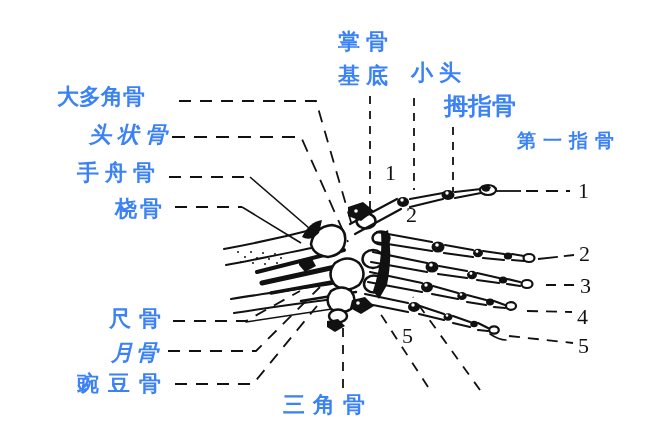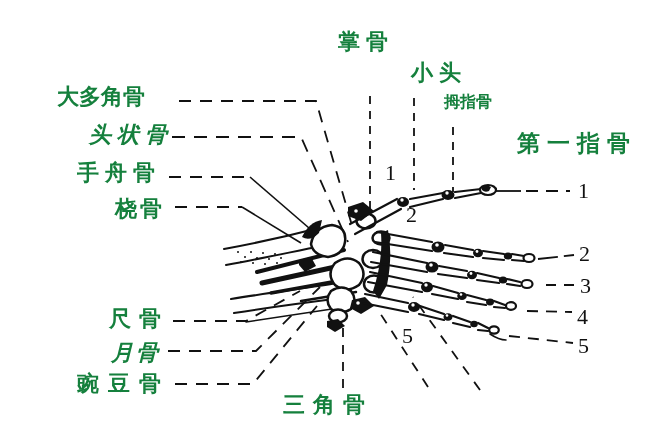--- a/index.html
+++ b/index.html
@@ -3,21 +3,21 @@
 <meta charset="utf-8">
 <style>
   html,body{margin:0;padding:0;background:#fff;}
   .stage{
     position:relative;width:667px;height:440px;background:#ffffff;overflow:hidden;
     font-family:"Liberation Serif","DejaVu Serif",serif;color:#111;
   }
   .stage svg{position:absolute;left:0;top:0;}
   .lbl{
     position:absolute;font-size:22px;font-weight:700;letter-spacing:6px;
-    white-space:nowrap;line-height:1.1;color:#15803d;
+    white-space:nowrap;line-height:1.1;color:#3b82f6;
   }
   .num{
     position:absolute;font-size:22px;font-weight:400;color:#111;
     font-family:"Liberation Serif","DejaVu Serif",serif;
   }
 </style>
 </head>
 <body>
 
 <div class="stage">
@@ -190,23 +190,24 @@
       <path d="M490,334 q9,6 16,6" stroke-width="1.6"></path>
     </g>
   </svg>
 
   <div class="lbl" style="left:57px;top:85px;letter-spacing:0;">大多角骨</div>
   <div class="lbl" style="left:89px;top:123px;font-style:italic;">头状骨</div>
   <div class="lbl" style="left:77px;top:161px;">手舟骨</div>
   <div class="lbl" style="left:115px;top:197px;letter-spacing:3px;">桡骨</div>
 
   <div class="lbl" style="left:338px;top:30px;">掌骨</div>
+  <div class="lbl" style="left:338px;top:64px;">基底</div>
   <div class="lbl" style="left:411px;top:61px;">小头</div>
-  <div class="lbl" style="left:444px;top:93px;font-size:16px;letter-spacing:0;">拇指骨</div>
-  <div class="lbl" style="left:517px;top:131px;font-size:23px;letter-spacing:7px;">第一指骨</div>
+  <div class="lbl" style="left:444px;top:93px;font-size:24px;letter-spacing:0;">拇指骨</div>
+  <div class="lbl" style="left:517px;top:131px;font-size:19px;letter-spacing:7px;">第一指骨</div>
 
   <div class="lbl" style="left:109px;top:307px;letter-spacing:8px;">尺骨</div>
   <div class="lbl" style="left:111px;top:341px;letter-spacing:3px;font-style:italic;">月骨</div>
   <div class="lbl" style="left:77px;top:372px;letter-spacing:9px;">豌豆骨</div>
   <div class="lbl" style="left:283px;top:393px;letter-spacing:8px;">三角骨</div>
 
   <div class="num" style="left:385px;top:160px;">1</div>
   <div class="num" style="left:406px;top:202px;">2</div>
   <div class="num" style="left:402px;top:323px;">5</div>
 

